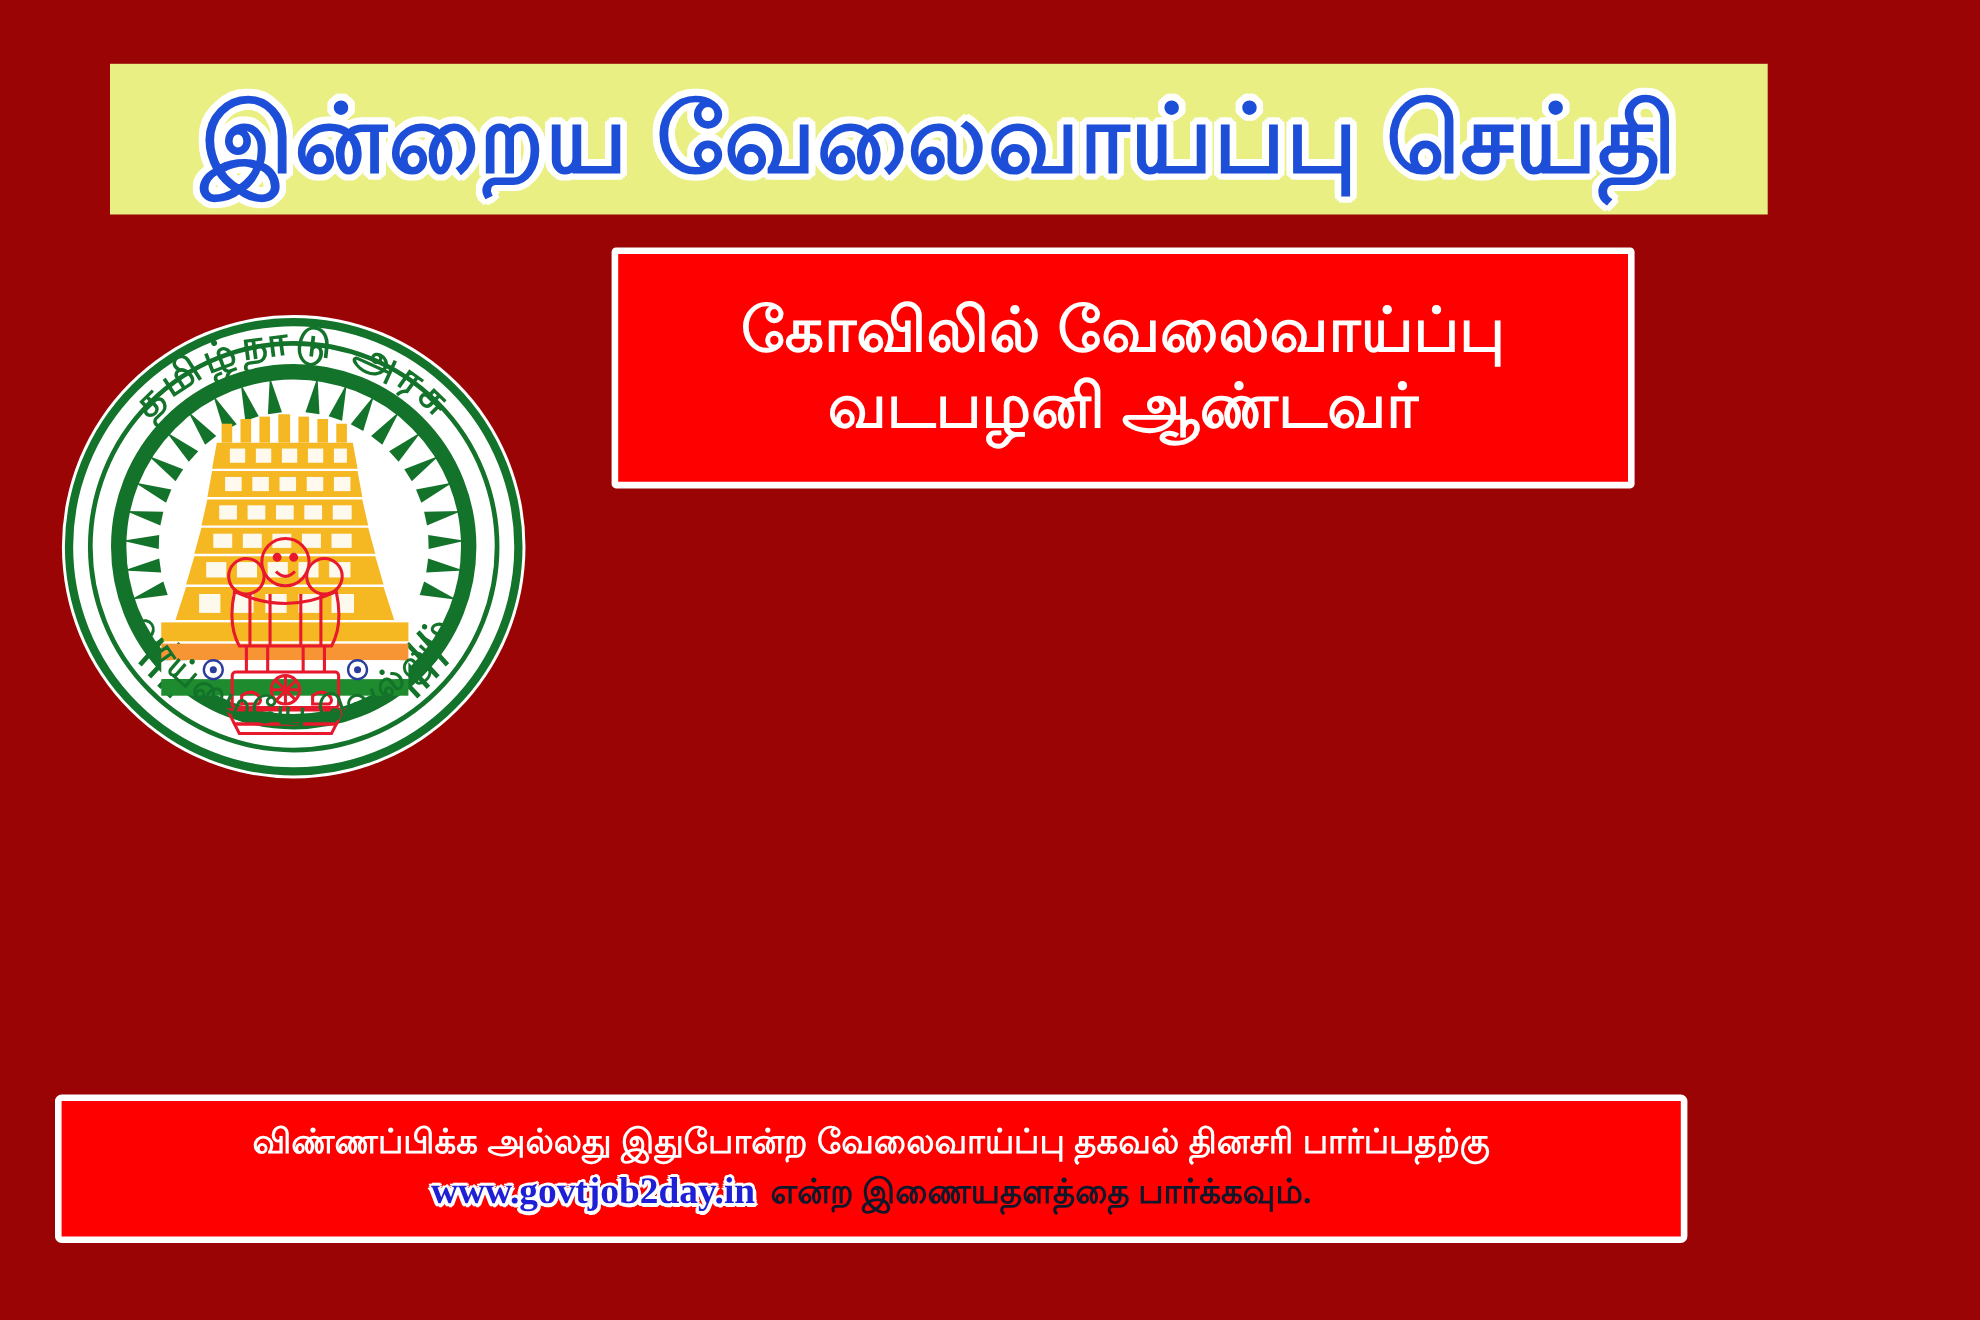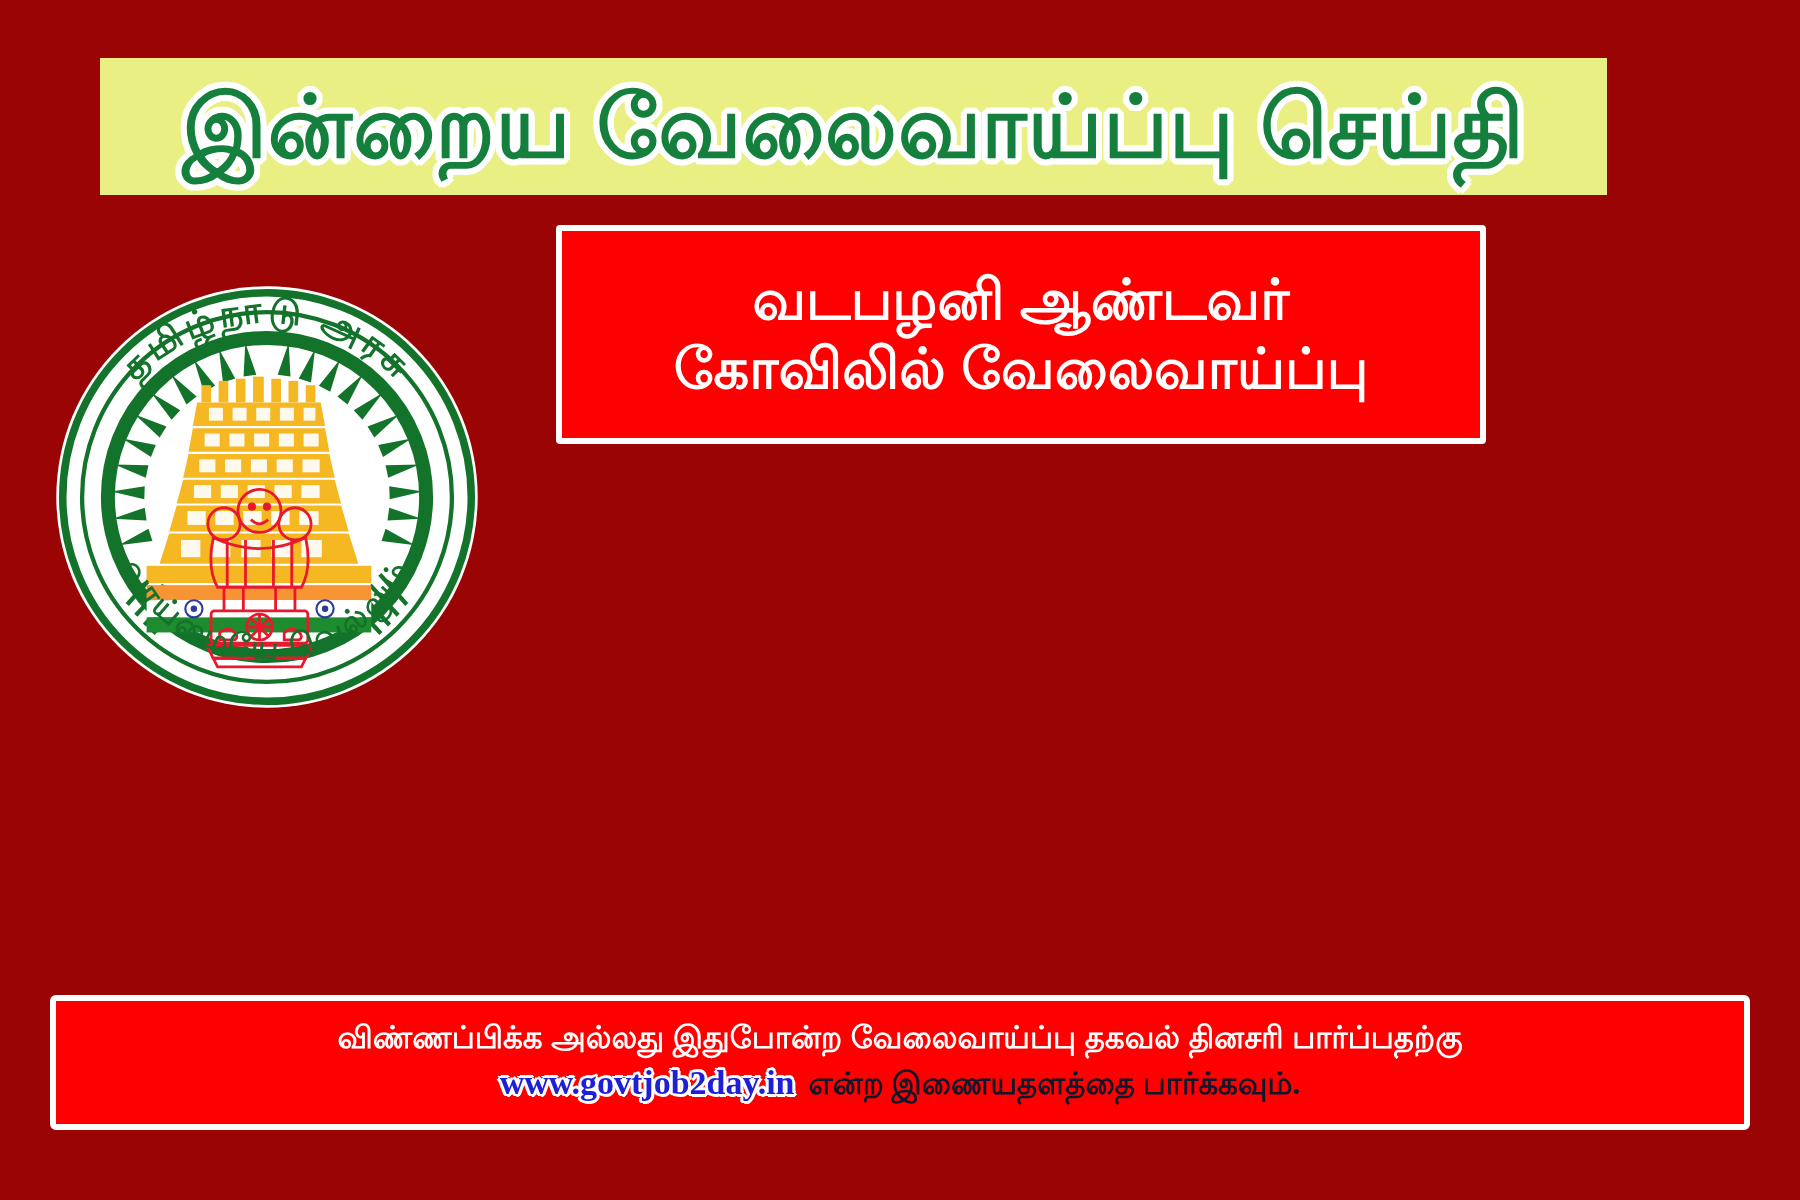--- a/index.html
+++ b/index.html
@@ -31,21 +31,21 @@
     width: 1507px;
     height: 137px;
     background: #e9ef82;
     display: flex;
     align-items: center;
     justify-content: center;
   }
   .header-title {
     font-size: 87px;
     font-weight: bold;
-    color: #15803d;
+    color: #1d4ed8;
     letter-spacing: 1px;
     line-height: 1.0;
     white-space: nowrap;
     text-shadow:
        5px  0 0 #ffffff,  -5px  0 0 #ffffff,
        0  5px 0 #ffffff,   0 -5px 0 #ffffff,
        4px  4px 0 #ffffff, -4px  4px 0 #ffffff,
        4px -4px 0 #ffffff, -4px -4px 0 #ffffff,
        6px  2px 0 #ffffff, -6px  2px 0 #ffffff,
        2px  6px 0 #ffffff,  2px -6px 0 #ffffff,
@@ -107,21 +107,21 @@
     line-height: 1.18;
     white-space: nowrap;
     text-align: center;
   }
 
   
   .footer-box {
     position: absolute;
     left: 50px;
     top: 995px;
-    width: 1700px;
+    width: 1484px;
     height: 135px;
     background: #fe0000;
     border: 6px solid #ffffff;
     border-radius: 6px;
     box-sizing: border-box;
     display: flex;
     flex-direction: column;
     align-items: center;
     justify-content: center;
     gap: 8px;
@@ -357,22 +357,22 @@
       <text font-family="'Liberation Sans', sans-serif" font-size="34" font-weight="bold" fill="#14732a" letter-spacing="4">
         <textPath href="#arc-top" startOffset="50%" text-anchor="middle">தமிழ்நாடு அரசு</textPath>
       </text>
       <text font-family="'Liberation Sans', sans-serif" font-size="30" font-weight="bold" fill="#14732a" letter-spacing="3">
         <textPath href="#arc-bottom" startOffset="50%" text-anchor="middle">வாய்மையே வெல்லும்</textPath>
       </text>
     </svg>
   </div>
 
   <div class="title-box">
+    <div class="title-line">கோவிலில் வேலைவாய்ப்பு</div>
     <div class="title-line">வடபழனி ஆண்டவர்</div>
-    <div class="title-line">கோவிலில் வேலைவாய்ப்பு</div>
   </div>
 
 
   <div class="footer-box">
     <div class="footer-line">விண்ணப்பிக்க அல்லது இதுபோன்ற வேலைவாய்ப்பு தகவல் தினசரி பார்ப்பதற்கு</div>
     <div class="footer-line-2">
       <span class="footer-url">www.govtjob2day.in</span>
       <span class="footer-tail">என்ற இணையதளத்தை பார்க்கவும்.</span>
     </div>
   </div>

